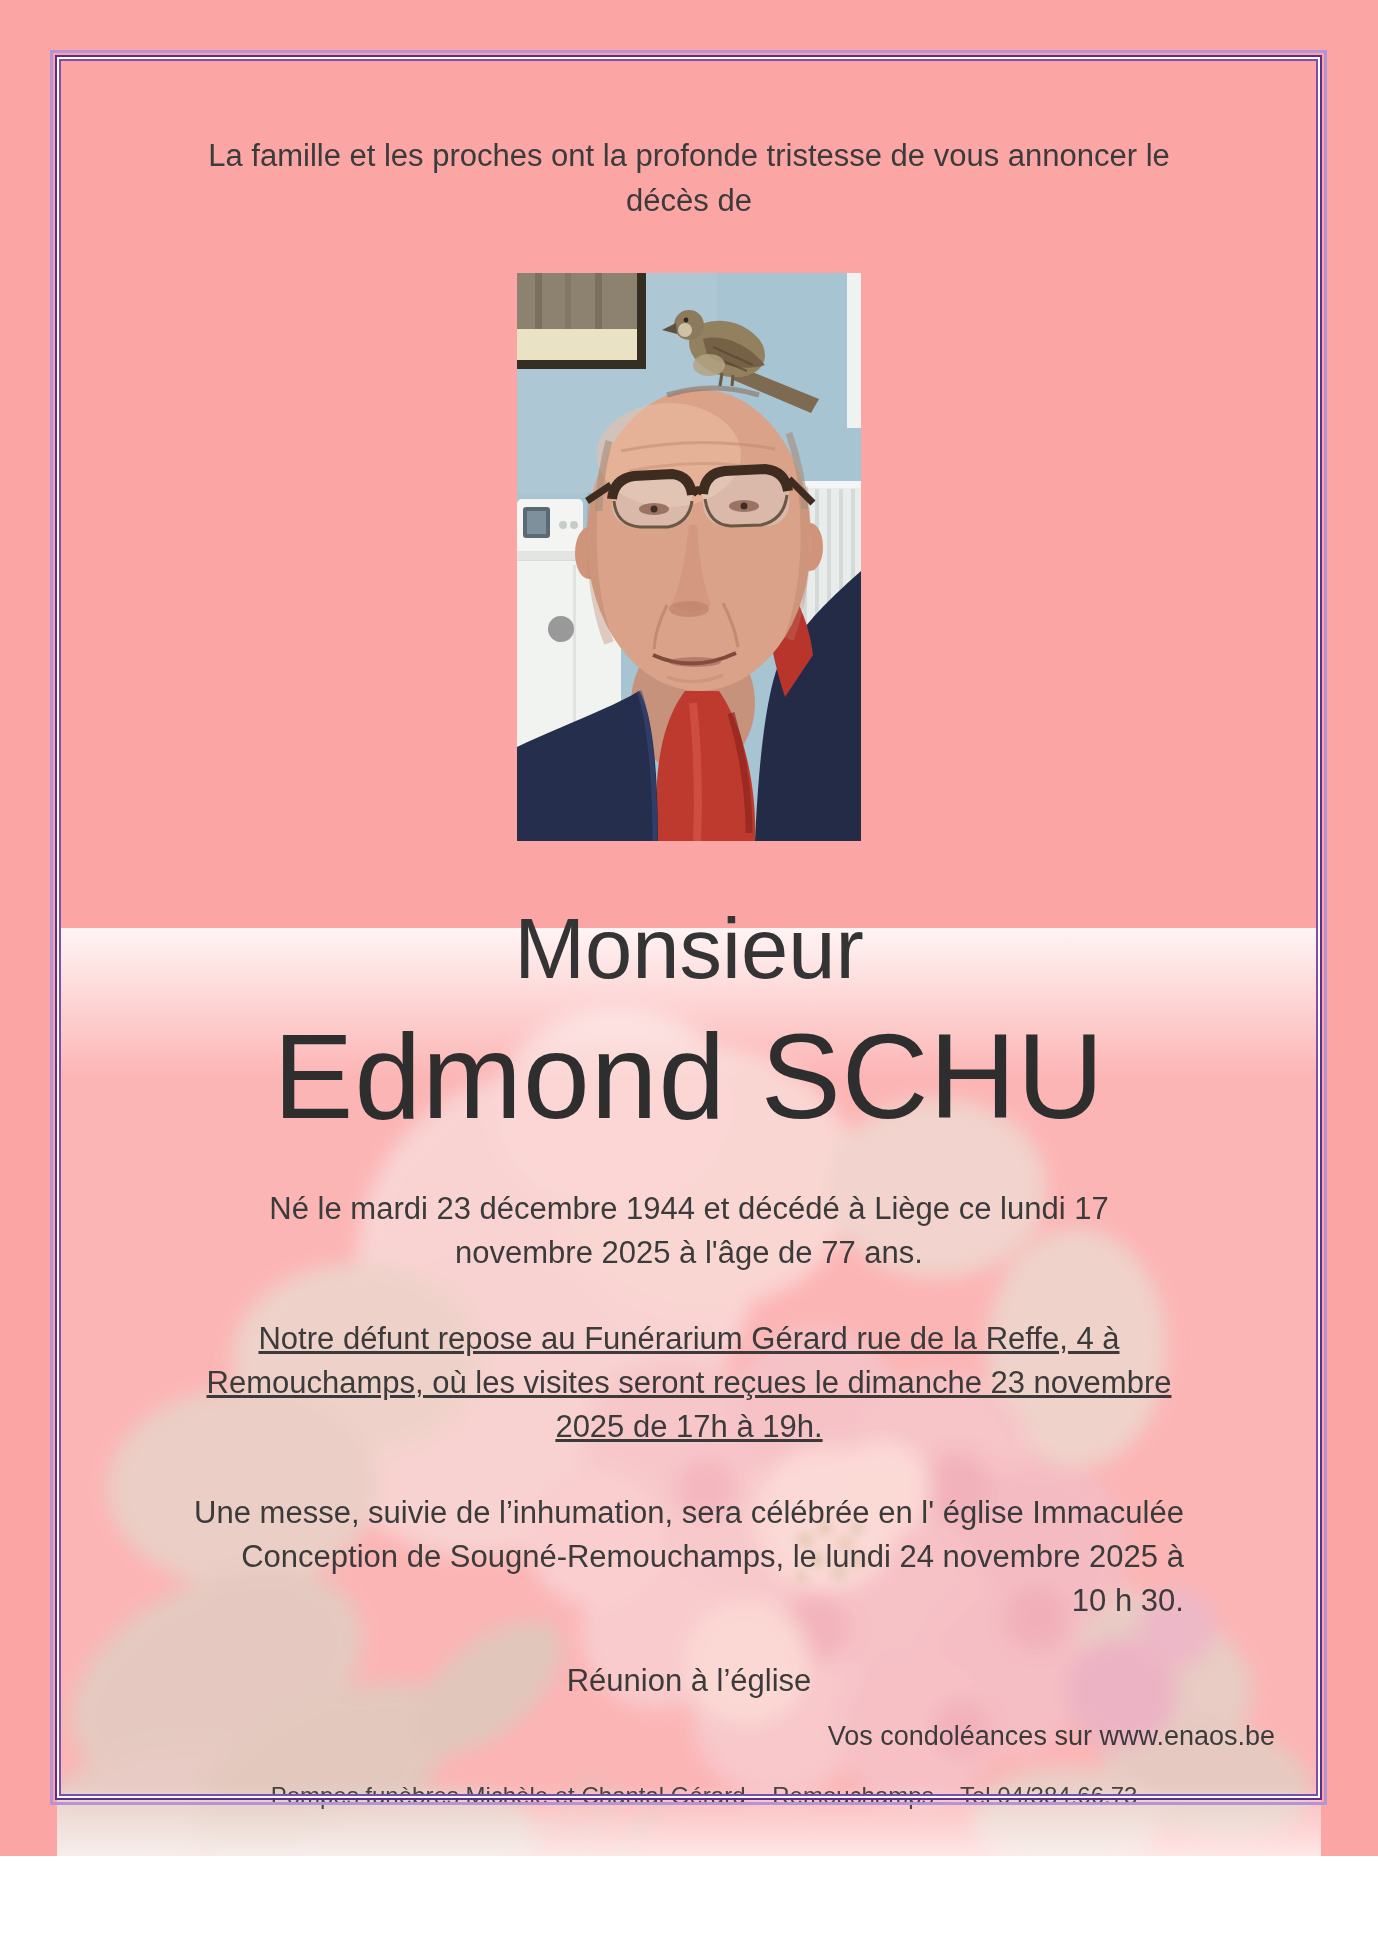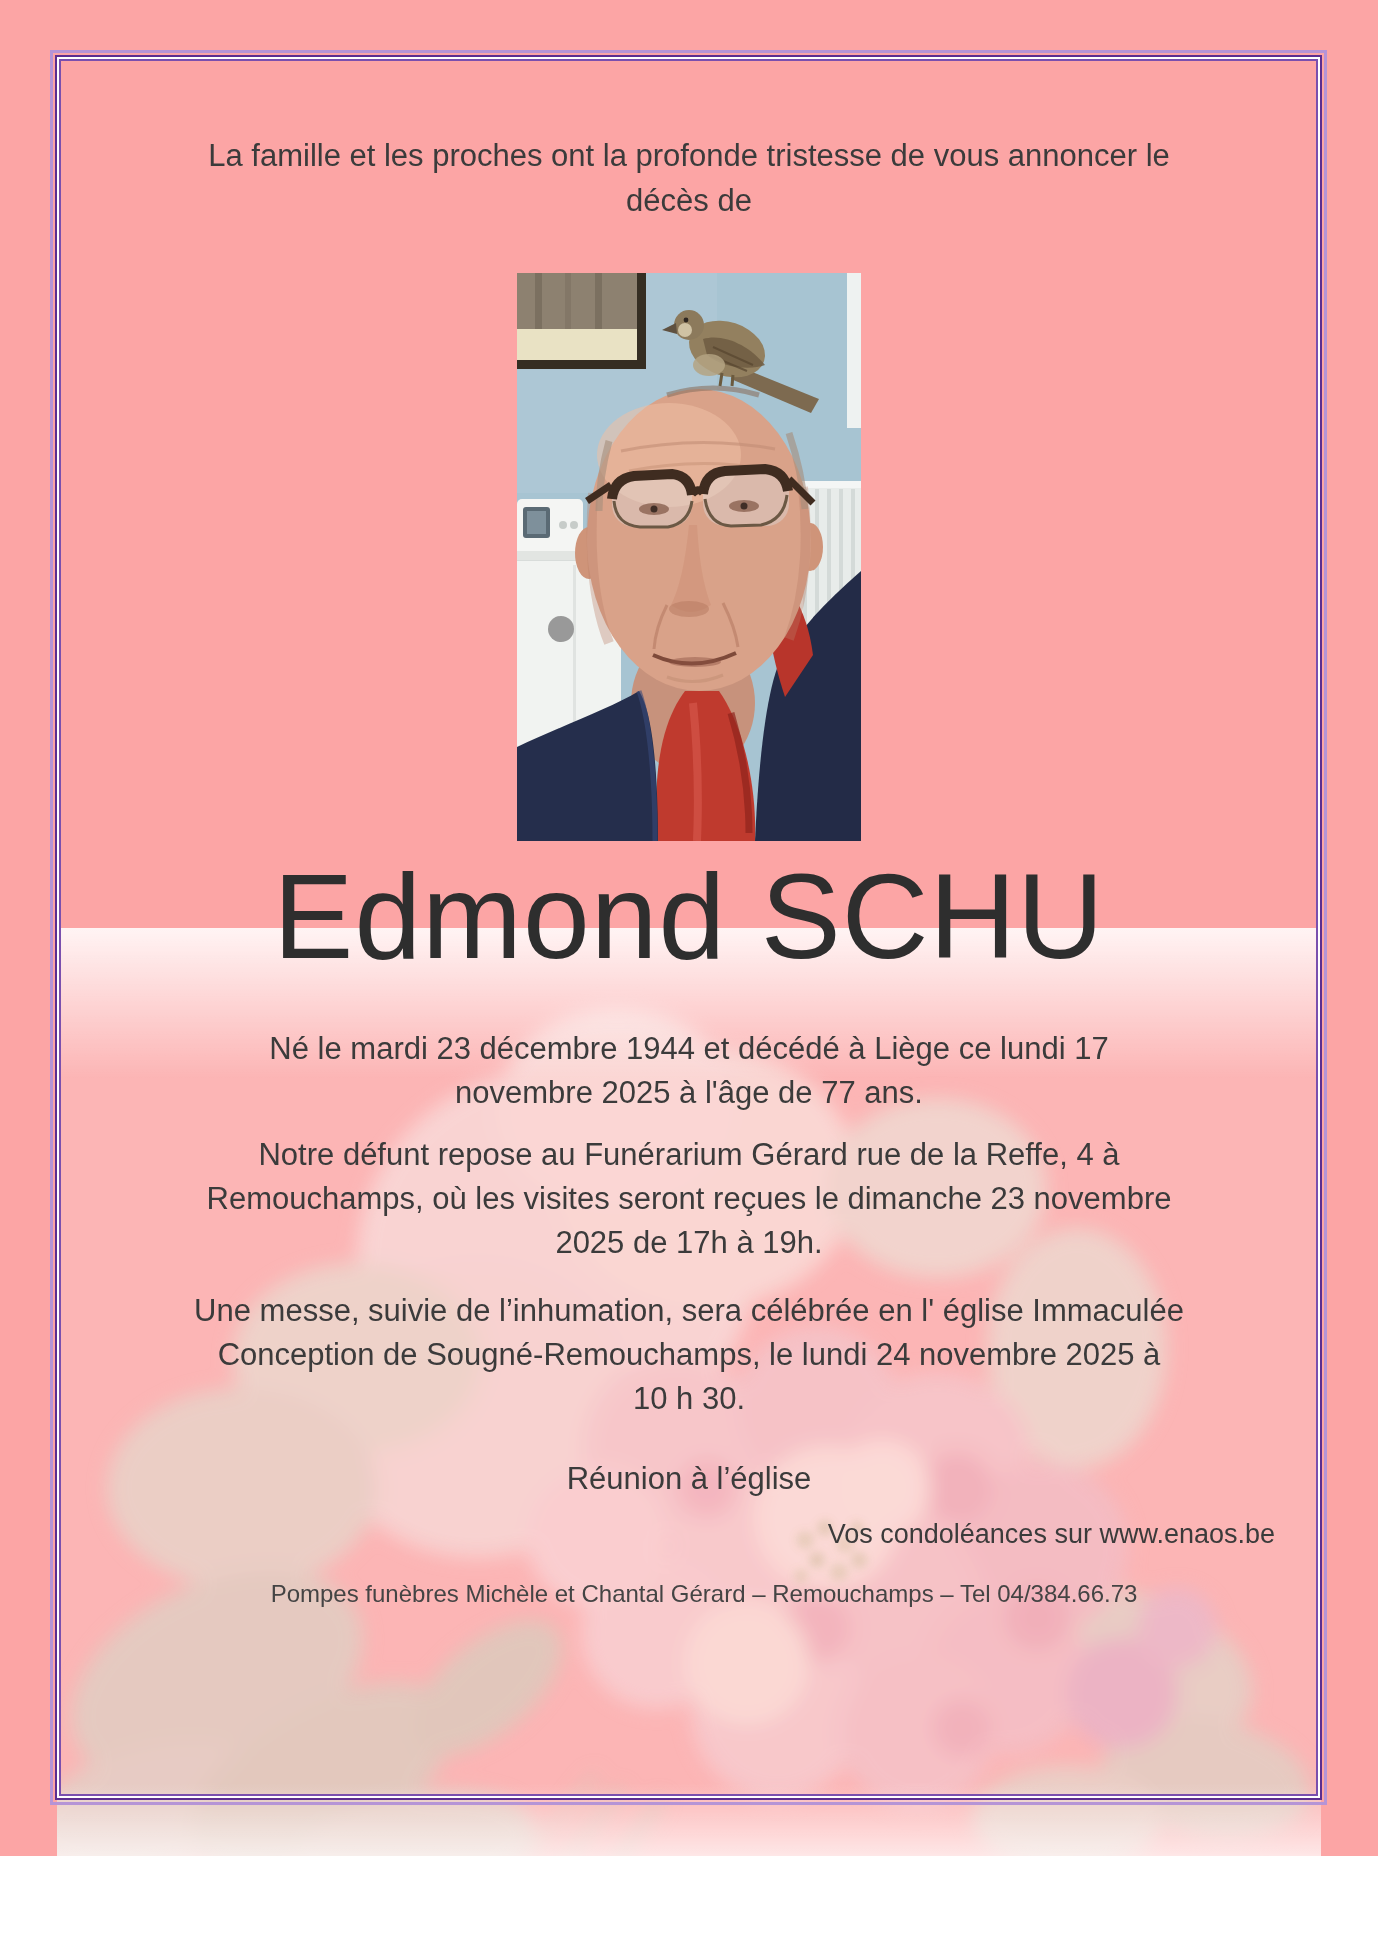--- a/index.html
+++ b/index.html
@@ -25,22 +25,22 @@
     position:absolute;left:57px;top:57px;width:1264px;z-index:1;
     display:flex;flex-direction:column;align-items:center;text-align:center;
   }
   .intro{margin-top:76px;font-size:31px;line-height:45px;font-weight:400;}
   .line{display:block;}
   .photo-wrap{margin-top:50px;width:344px;height:568px;overflow:hidden;}
   .monsieur{margin-top:56px;font-size:85px;line-height:104px;font-weight:400;color:#343434;}
   .name{margin-top:0;font-size:120px;line-height:150px;font-weight:400;color:#2e2e2e;letter-spacing:1px;}
   .para{font-size:31px;line-height:44px;}
   .p1{margin-top:36px;}
-  .p2{margin-top:18px;}
-  .p3{margin-top:24px;}
+  .p2{margin-top:42px;text-decoration:underline;}
+  .p3{margin-top:42px;text-align:right;}
   .reunion{margin-top:36px;font-size:31px;line-height:44px;}
   .condolences{margin-top:14px;align-self:flex-end;padding-right:46px;font-size:27px;line-height:38px;}
   .footer{margin-top:24px;font-size:24px;line-height:34px;color:#444;margin-left:30px;}
 </style>
 </head>
 <body>
 
 <div class="page">
 
   <svg class="bouquet" viewBox="0 0 1264 963" preserveAspectRatio="none" aria-hidden="true">
@@ -245,20 +245,21 @@
           <circle cx="168" cy="57" r="7" fill="#cfc2a4"></circle>
           <circle cx="169" cy="47" r="2.4" fill="#2e2620"></circle>
           <polygon points="159,50 145,57 160,61" fill="#5f5140"></polygon>
           <path d="M205,100 L203,113 M216,102 L215,113" stroke="#6b5a3e" stroke-width="3"></path>
         </g>
 
         <circle cx="44" cy="356" r="13" fill="#8f8f8f" opacity="0.9"></circle>
       </svg>
     </div>
 
+    <div class="monsieur">Monsieur</div>
     <div class="name">Edmond SCHU</div>
 
     <div class="para p1">
       <span class="line">Né le mardi 23 décembre 1944 et décédé à Liège ce lundi 17</span>
       <span class="line">novembre 2025 à l'âge de 77 ans.</span>
     </div>
 
     <div class="para p2">
       <span class="line">Notre défunt repose au Funérarium Gérard rue de la Reffe, 4 à</span>
       <span class="line">Remouchamps, où les visites seront reçues le dimanche 23 novembre</span>

